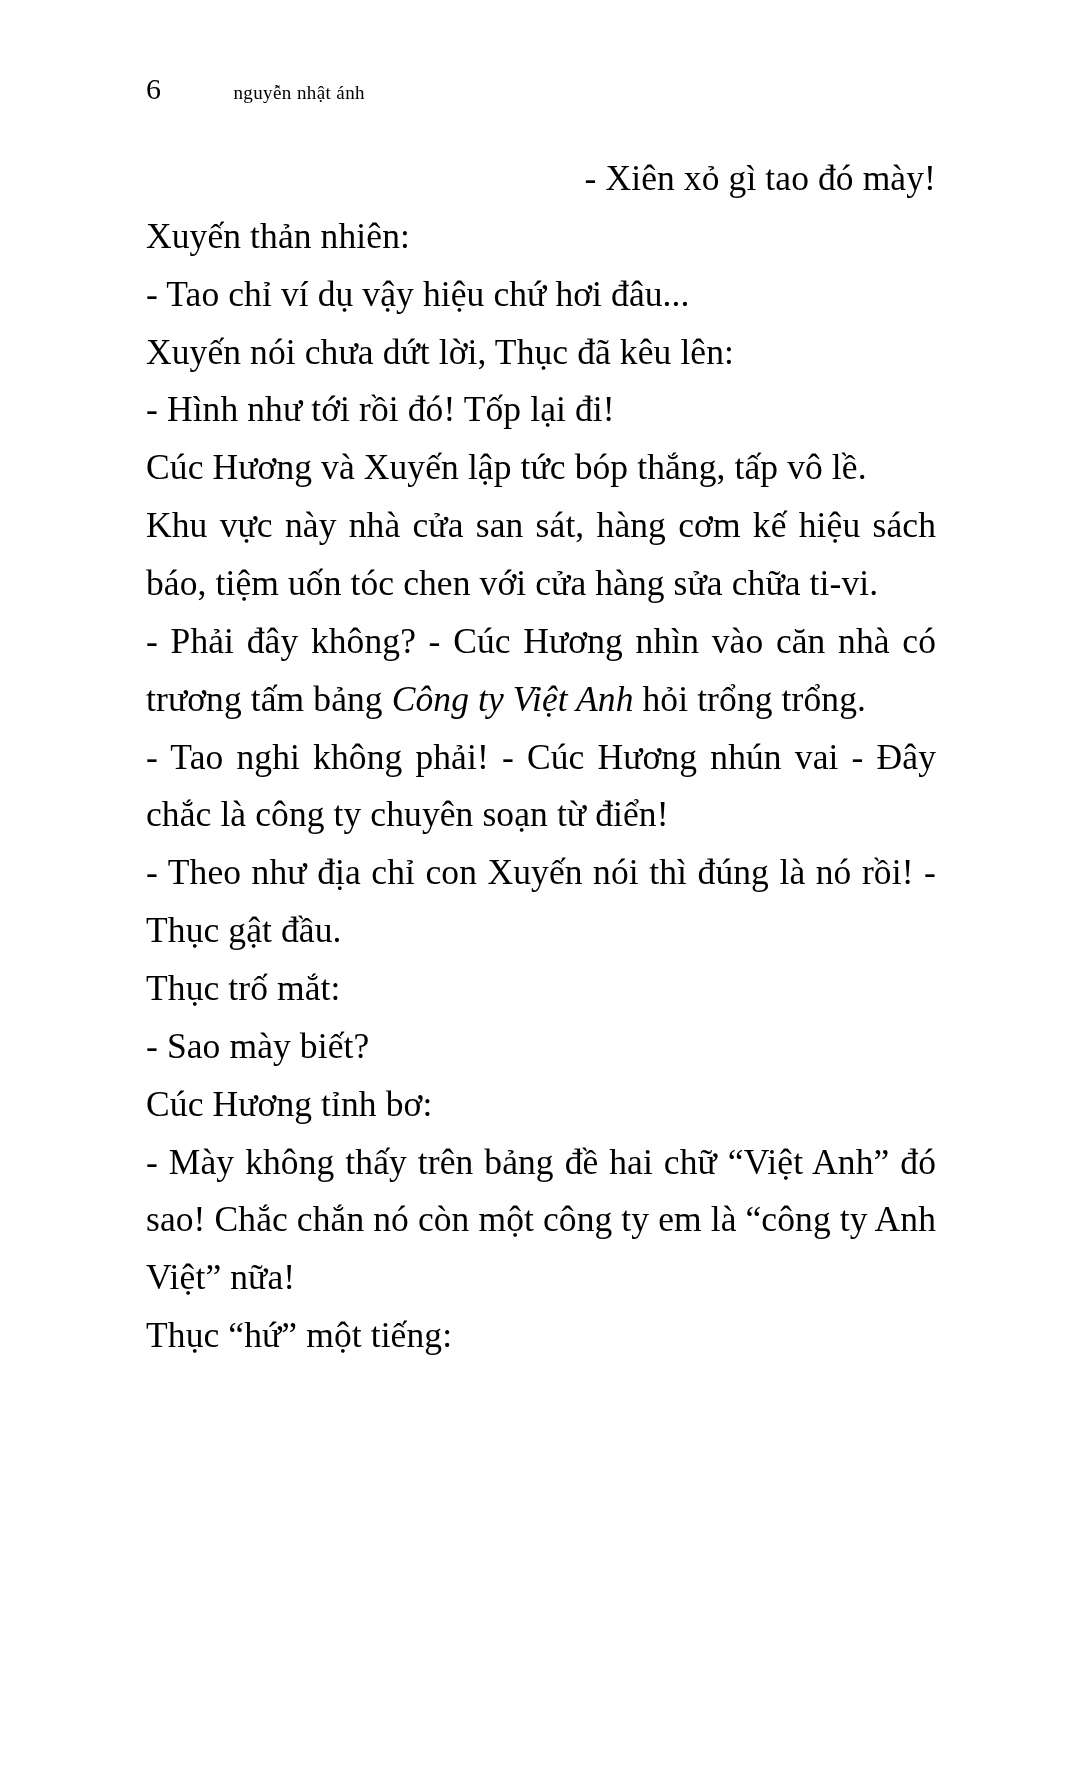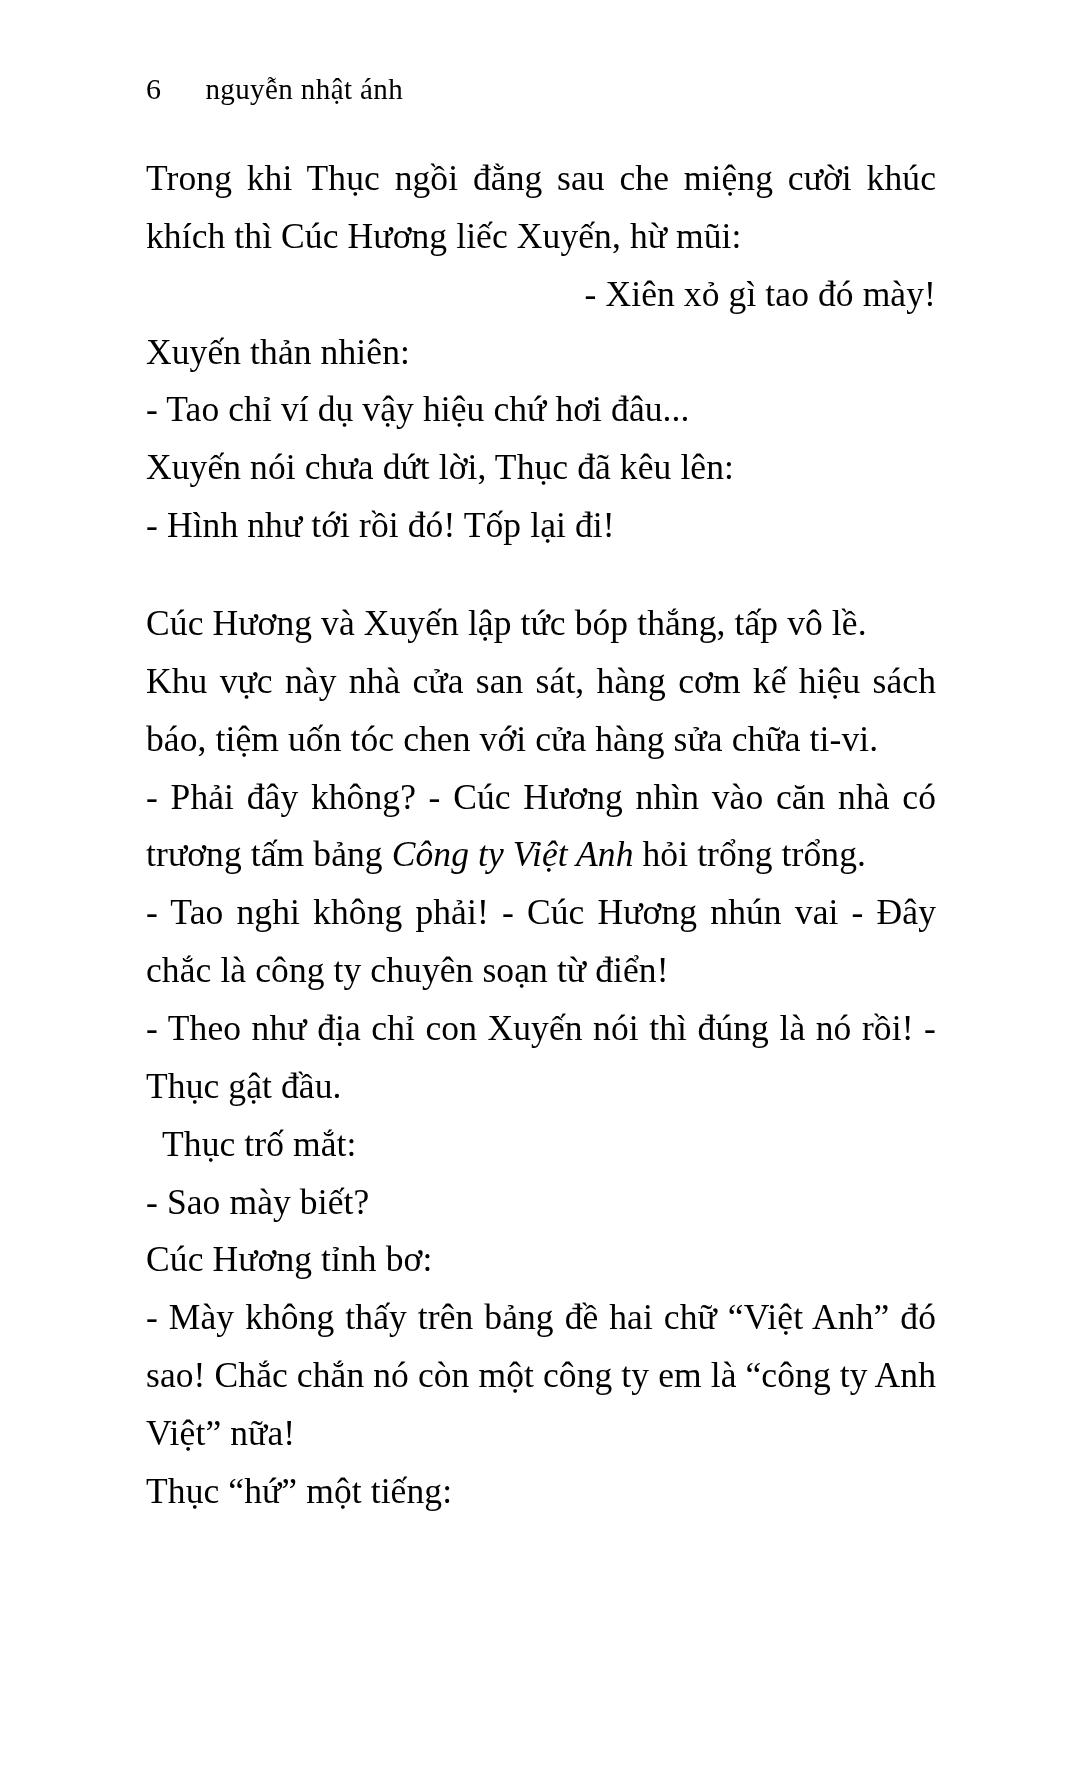--- a/index.html
+++ b/index.html
@@ -28,21 +28,22 @@
     display: flex;
     align-items: baseline;
     gap: 44px;
     font-size: 29px;
     letter-spacing: 0.4px;
   }
   .header .page-number {
     font-size: 30px;
   }
   .header .running-title {
-    font-size: 29px;
+    font-size: 19px;
+    margin-left: 28px;
   }
   .body-text {
     position: absolute;
     top: 150px;
     left: 146px;
     width: 790px;
     font-size: 35.5px;
     line-height: 1.63;
     text-align: justify;
     text-justify: inter-word;
@@ -66,31 +67,30 @@
 <body>
 
 <div class="page">
 
   <div class="header">
     <span class="page-number">6</span>
     <span class="running-title">nguyễn nhật ánh</span>
   </div>
 
   <div class="body-text" id="body-text">
-      <p class="para-indent stretch-wrap">Trong khi Thục ngồi đằng sau che miệng cười khúc khích thì Cúc Hương liếc Xuyến, hừ mũi:</p>
       <p class="dash-indent" style="text-align: right;">- Xiên xỏ gì tao đó mày!</p>
       <p class="para-indent" style="text-align: left;">Xuyến thản nhiên:</p>
       <p class="dash-indent" style="text-align: left;">- Tao chỉ ví dụ vậy hiệu chứ hơi đâu...</p>
       <p class="para-indent" style="text-align: left;">Xuyến nói chưa dứt lời, Thục đã kêu lên:</p>
       <p class="dash-indent" style="text-align: left;">- Hình như tới rồi đó! Tốp lại đi!</p>
-      <p class="para-indent" style="text-align: left; margin-top: 40px;">Cúc Hương và Xuyến lập tức bóp thắng, tấp vô lề.</p>
+      <p class="para-indent" style="text-align: left;">Cúc Hương và Xuyến lập tức bóp thắng, tấp vô lề.</p>
       <p class="para-indent stretch-wrap">Khu vực này nhà cửa san sát, hàng cơm kế hiệu sách báo, tiệm uốn tóc chen với cửa hàng sửa chữa ti-vi.</p>
       <p class="dash-indent stretch-wrap"><span>- Phải đây không? - Cúc Hương nhìn vào căn nhà có trương tấm bảng </span><span class="italic">Công ty Việt Anh</span><span> hỏi trổng trổng.</span></p>
       <p class="dash-indent stretch-wrap">- Tao nghi không phải! - Cúc Hương nhún vai - Đây chắc là công ty chuyên soạn từ điển!</p>
       <p class="dash-indent stretch-wrap">- Theo như địa chỉ con Xuyến nói thì đúng là nó rồi! - Thục gật đầu.</p>
-      <p class="para-indent" style="text-align: left; margin-left: 16px;">Thục trố mắt:</p>
+      <p class="para-indent" style="text-align: left;">Thục trố mắt:</p>
       <p class="dash-indent" style="text-align: left;">- Sao mày biết?</p>
       <p class="para-indent" style="text-align: left;">Cúc Hương tỉnh bơ:</p>
       <p class="dash-indent stretch-wrap">- Mày không thấy trên bảng đề hai chữ “Việt Anh” đó sao! Chắc chắn nó còn một công ty em là “công ty Anh Việt” nữa!</p>
       <p class="para-indent" style="text-align: left;">Thục “hứ” một tiếng:</p>
     </div>
 
 </div>
 
 </body></html>

